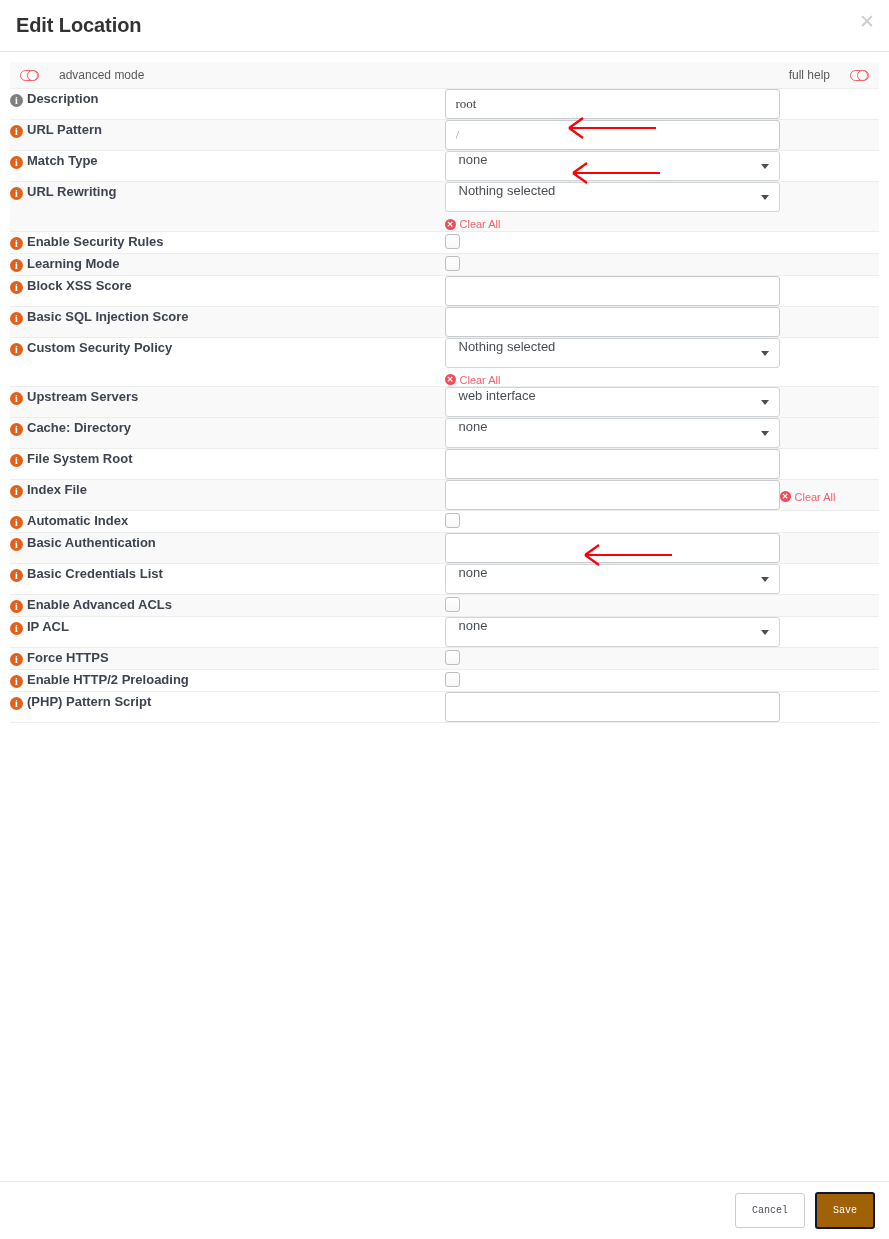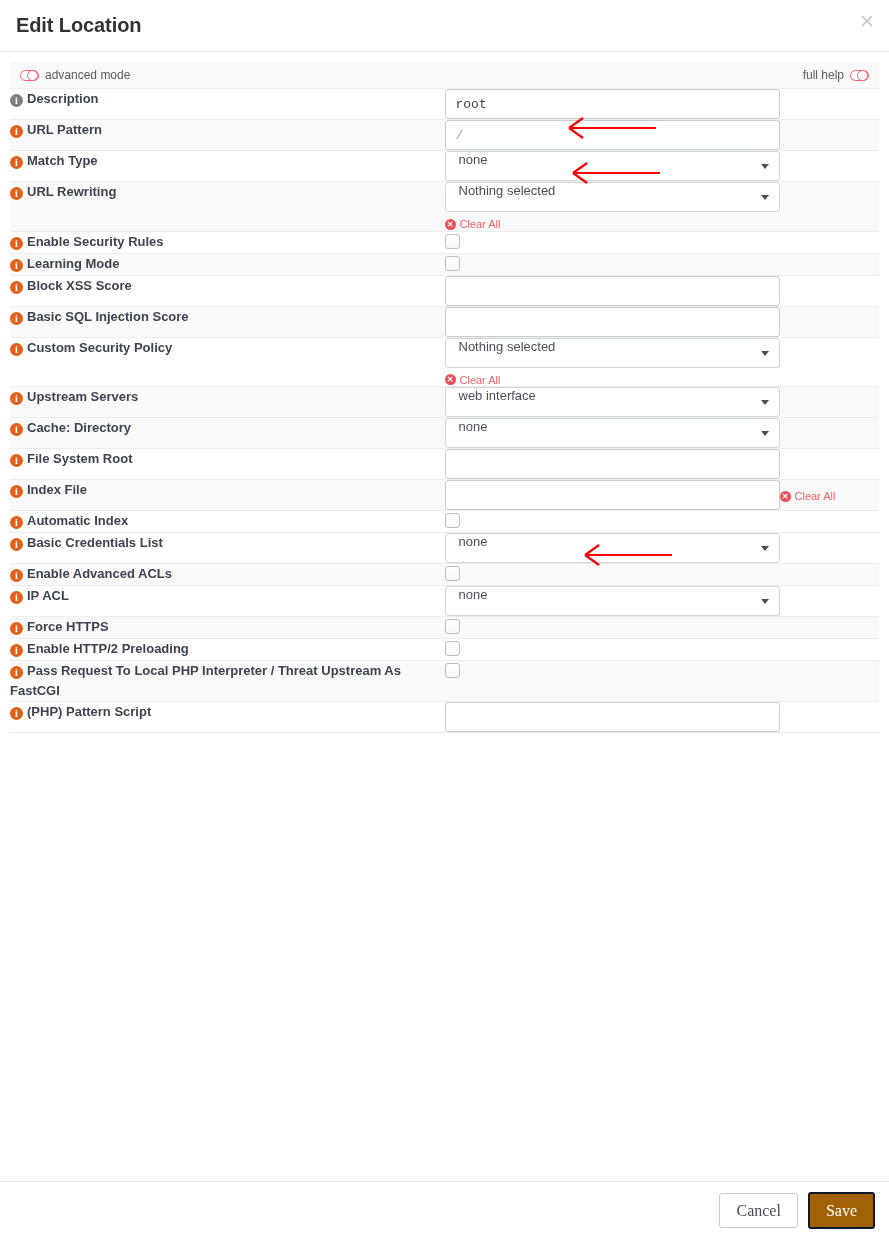--- a/index.html
+++ b/index.html
@@ -76,21 +76,21 @@
   .toolbar-row td {
     padding: 6px 10px 6px 10px;
   }
   .toolbar-inner {
     display: flex;
     align-items: center;
     justify-content: space-between;
     font-size: 12px;
     color: #555;
   }
-  .toggle-group { display: flex; align-items: center; gap: 6px; }
+  .toggle-group { display: flex; align-items: center; gap: 20px; }
   .toggle {
     display: inline-block;
     width: 19px; height: 11px;
     border: 1.4px solid #f2616a;
     border-radius: 7px;
     position: relative;
     background: #fff;
     flex: none;
   }
   .toggle::after {
@@ -132,21 +132,21 @@
   
   .txt {
     width: 335px;
     height: 30px;
     border: 1px solid #c9cccf;
     border-radius: 3px;
     padding: 0 10px;
     font-size: 13px;
     color: #3a3f46;
     background: #fff;
-    font-family: Liberation Mono, monospace;
+    font-family: Liberation Serif, serif;
     outline: none;
   }
   .txt::placeholder { color: #9aa0a6; }
 
   
   .sel {
     position: relative;
     width: 335px;
     height: 30px;
     border: 1px solid #d2d5d8;
@@ -215,22 +215,22 @@
     height: 58px;
     border-top: 1px solid #e6e6e6;
     display: flex;
     align-items: center;
     justify-content: flex-end;
     gap: 10px;
     padding: 0 14px;
     background: #fff;
   }
   .btn {
-    font-family: Liberation Serif, serif;
-    font-size: 16px;
+    font-family: Liberation Mono, monospace;
+    font-size: 10px;
     border-radius: 3px;
     padding: 8px 16px;
     cursor: pointer;
     line-height: 17px;
   }
   .btn-cancel {
     background: #fff;
     border: 1px solid #ccc;
     color: #4a4f56;
   }
@@ -375,20 +375,26 @@
                 <span class="clear-icon">✕</span>
                 <span>Clear All</span>
               </div></td>
           </tr>
           <tr>
             <td class="cell-label">
               <span class="field-label lbl-multi"><span class="info-icon">i</span><span>Automatic Index</span></span>
             </td>
             <td class="cell-field"><span class="cbx"></span></td>
           </tr>
+          <tr class="striped">
+            <td class="cell-label">
+              <span class="field-label lbl-multi"><span class="info-icon">i</span><span>Basic Authentication</span></span>
+            </td>
+            <td class="cell-field"><input class="txt" type="text" value="" placeholder="" style=""></td>
+          </tr>
           <tr>
             <td class="cell-label">
               <span class="field-label lbl-multi"><span class="info-icon">i</span><span>Basic Credentials List</span></span>
             </td>
             <td class="cell-field">
               <div class="sel">
                 <span>none</span>
                 <span class="caret"></span>
               </div>
             </td>
@@ -412,26 +418,20 @@
           </tr>
           <tr class="striped">
             <td class="cell-label">
               <span class="field-label lbl-multi"><span class="info-icon">i</span><span>Force HTTPS</span></span>
             </td>
             <td class="cell-field"><span class="cbx"></span></td>
           </tr>
           <tr>
             <td class="cell-label">
               <span class="field-label lbl-multi"><span class="info-icon">i</span><span>Enable HTTP/2 Preloading</span></span>
-            </td>
-            <td class="cell-field"><span class="cbx"></span></td>
-          </tr>
-          <tr class="striped">
-            <td class="cell-label">
-              <span class="field-label lbl-multi"><span class="info-icon">i</span><span>Pass Request To Local PHP Interpreter / Threat Upstream As FastCGI</span></span>
             </td>
             <td class="cell-field"><span class="cbx"></span></td>
           </tr>
           <tr>
             <td class="cell-label">
               <span class="field-label lbl-multi"><span class="info-icon">i</span><span>(PHP) Pattern Script</span></span>
             </td>
             <td class="cell-field"><input class="txt" type="text" value="" placeholder="" style=""></td>
           </tr>
         </tbody>

